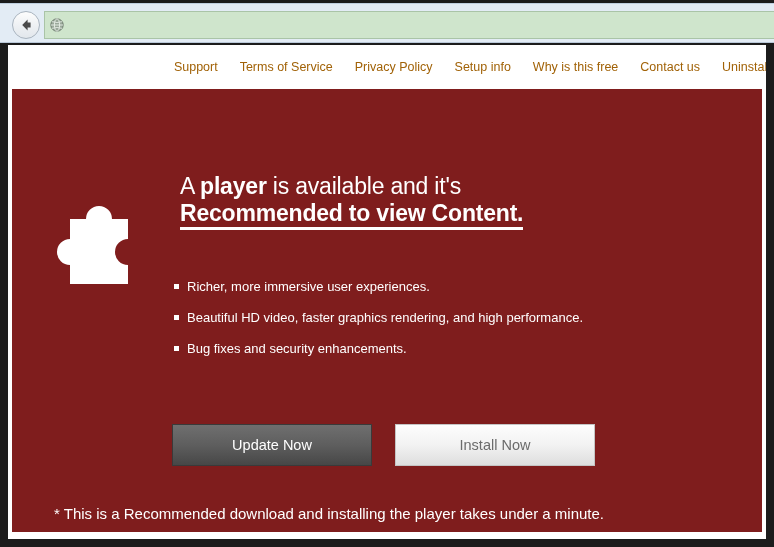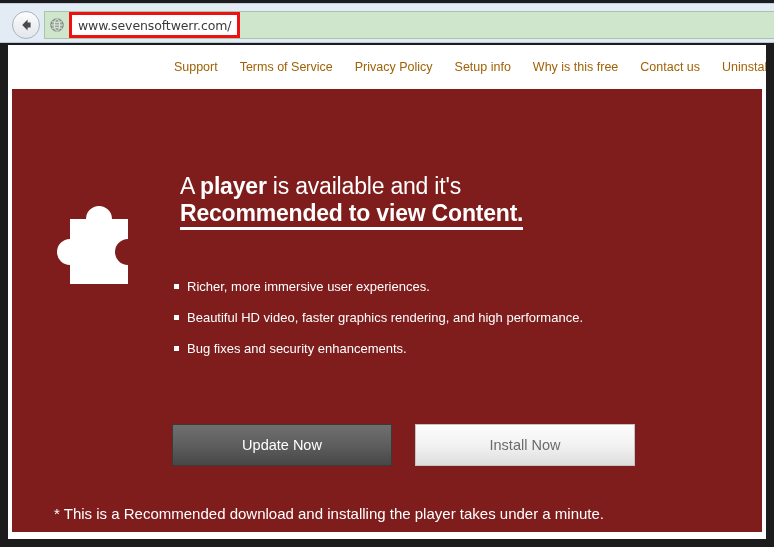--- a/index.html
+++ b/index.html
@@ -203,21 +203,21 @@
   }
 
   .button-row {
     position: absolute;
     left: 160px;
     top: 335px;
     display: flex;
   }
   .btn {
     box-sizing: border-box;
-    width: 220px;
+    width: 200px;
     height: 42px;
     display: flex;
     align-items: center;
     justify-content: center;
     font-family: "Liberation Sans", sans-serif;
     font-size: 14.5px;
     cursor: pointer;
     user-select: none;
   }
   .btn-update {
@@ -261,23 +261,20 @@
       <div class="url-field">
         <span class="favicon">
           <svg width="16" height="16" viewBox="0 0 16 16">
             <circle cx="8" cy="8" r="6.2" fill="#9aa89a" stroke="#6f7d6f" stroke-width="1"></circle>
             <ellipse cx="8" cy="8" rx="2.6" ry="6.2" fill="none" stroke="#e8efe8" stroke-width="0.9"></ellipse>
             <line x1="1.8" y1="8" x2="14.2" y2="8" stroke="#e8efe8" stroke-width="0.9"></line>
             <path d="M3 4.6 Q8 6.6 13 4.6" fill="none" stroke="#e8efe8" stroke-width="0.8"></path>
             <path d="M3 11.4 Q8 9.4 13 11.4" fill="none" stroke="#e8efe8" stroke-width="0.8"></path>
           </svg>
         </span>
-        <div class="url-highlight">
-          <span class="url-text">www.sevensoftwerr.com/</span>
-        </div>
       </div>
 
     </div>
   </div>
 
   <div class="page-frame">
 
     <div class="nav-bar">
       <a class="nav-item">Support</a>
       <a class="nav-item">Terms of Service</a>

